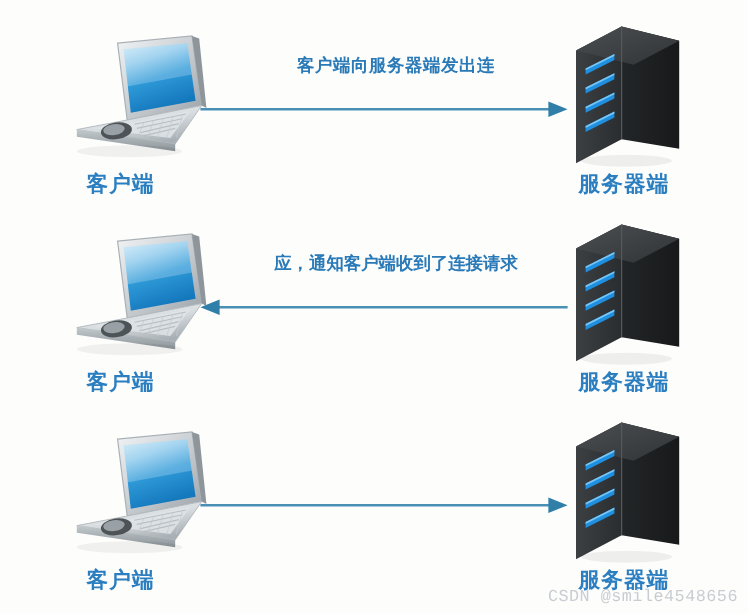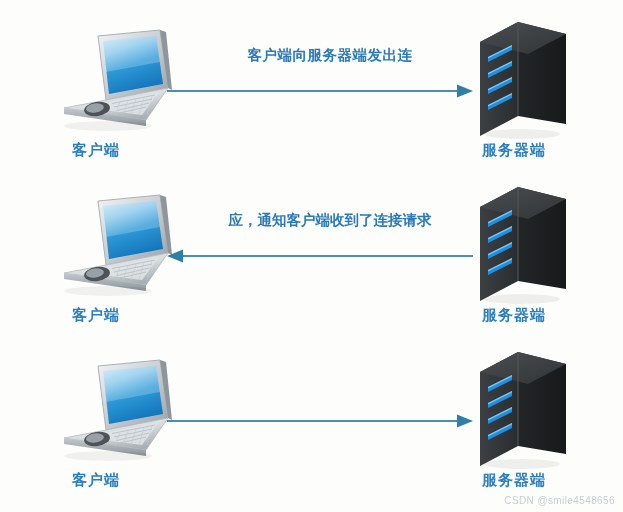--- a/index.html
+++ b/index.html
@@ -49,21 +49,21 @@
     left: 472px;
     top: 16px;
     width: 104px;
     height: 126px;
   }
   .server svg { display: block; width: 104px; height: 126px; }
 
   
   .caption {
     position: absolute;
-    font-size: 15px;
+    font-size: 18px;
     font-weight: 700;
     color: #2b7fc0;
     letter-spacing: 1px;
     white-space: nowrap;
     text-shadow: 0 0 1px rgba(255,255,255,0.9);
   }
   .caption-client {
     left: 72px;
     top: 141px;
   }
@@ -98,25 +98,25 @@
     width: 310px;
     height: 14px;
   }
   .arrow svg { display: block; width: 310px; height: 14px; }
 
   
   .watermark {
     position: absolute;
     right: 8px;
     bottom: 6px;
-    font-size: 10px;
+    font-size: 14px;
     color: #c9cdd2;
     letter-spacing: 0.4px;
     white-space: nowrap;
-    font-family: Liberation Sans, sans-serif;
+    font-family: Liberation Mono, monospace;
   }
 </style>
 </head>
 <body>
 
 <div class="diagram">
 
   <div class="row row-1">
 
     <div class="laptop">

